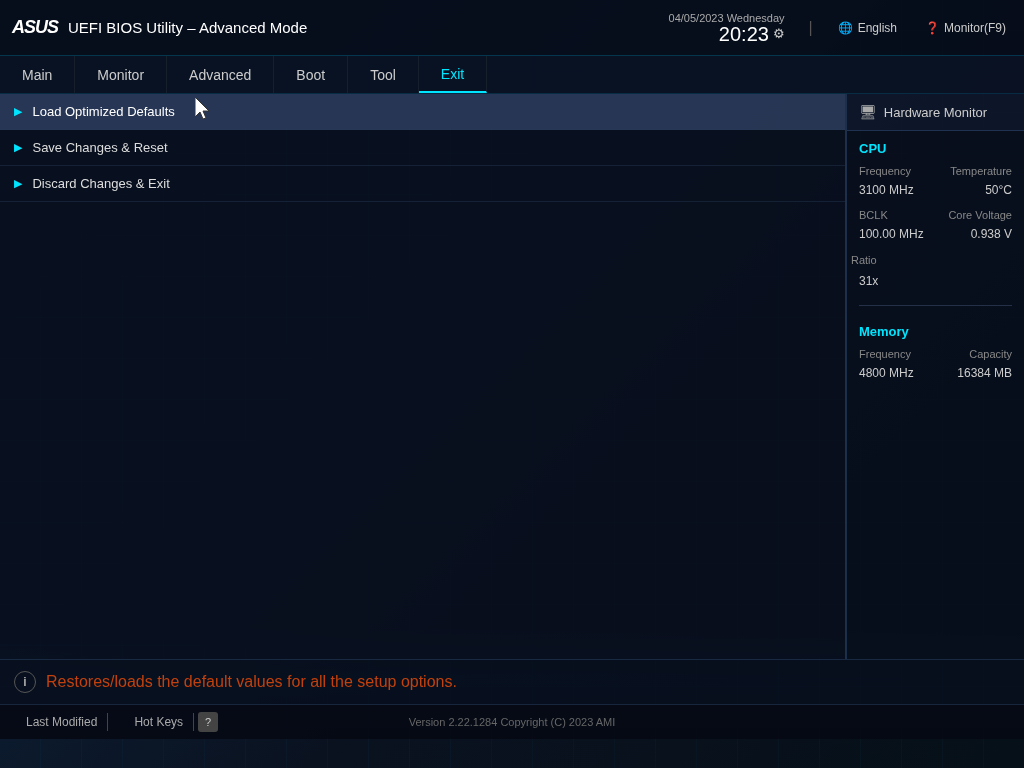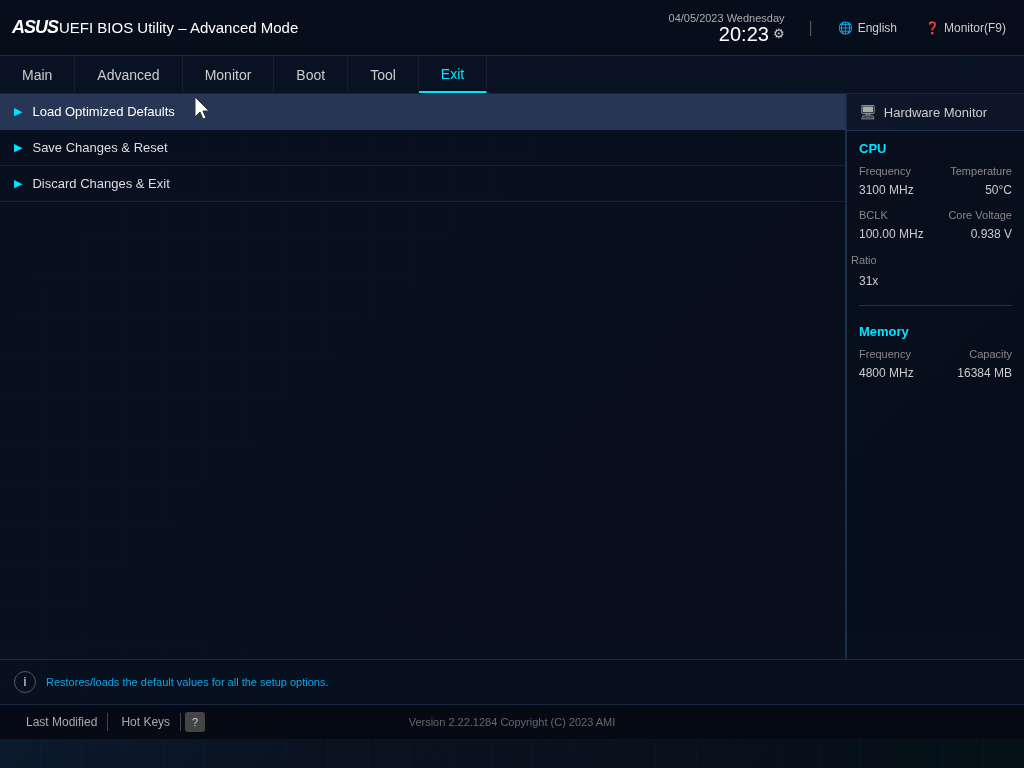--- a/index.html
+++ b/index.html
@@ -53,21 +53,21 @@
       font-size: 18px;
       font-weight: 900;
       color: #fff;
       letter-spacing: -1px;
       font-style: italic;
     }
     .title-text {
       color: #ffffff;
       font-size: 15px;
       font-weight: 400;
-      margin-left: 1px;
+      margin-left: 10px;
     }
     .header-right {
       margin-left: auto;
       display: flex;
       align-items: center;
       gap: 16px;
     }
     .datetime {
       display: flex;
       flex-direction: column;
@@ -239,39 +239,39 @@
       border: 1px solid #555;
       display: flex;
       align-items: center;
       justify-content: center;
       color: #aaa;
       font-size: 12px;
       font-weight: bold;
       flex-shrink: 0;
     }
     .info-text {
-      color: #0ea5e9;
-      font-size: 11px;
+      color: #c2410c;
+      font-size: 16px;
     }
 
     
     .footer {
       position: relative;
       z-index: 10;
       display: flex;
       align-items: center;
       justify-content: space-between;
       padding: 6px 16px;
       background: rgba(5, 10, 20, 0.95);
       border-top: 1px solid rgba(50, 80, 120, 0.4);
       height: 35px;
     }
     .footer-links {
       display: flex;
-      gap: 3px;
+      gap: 16px;
       align-items: center;
     }
     .footer-link {
       color: #aaa;
       font-size: 12px;
       cursor: pointer;
       padding: 2px 10px;
       border-right: 1px solid #444;
     }
     .footer-link:last-child { border-right: none; }
@@ -322,22 +322,22 @@
     </div>
     <div class="search-btn">
       <span>❓</span>
       <span>Monitor(F9)</span>
     </div>
   </div>
 </div>
 
 <div class="nav-bar">
   <div class="nav-item">Main</div>
+  <div class="nav-item">Monitor</div>
   <div class="nav-item">Advanced</div>
-  <div class="nav-item">Monitor</div>
   <div class="nav-item">Boot</div>
   <div class="nav-item">Tool</div>
   <div class="nav-item active">Exit</div>
 </div>
 
 <div class="main-layout">
 
   <div class="left-panel">
     <div class="menu-item highlighted">
       <span class="arrow">▶</span>

